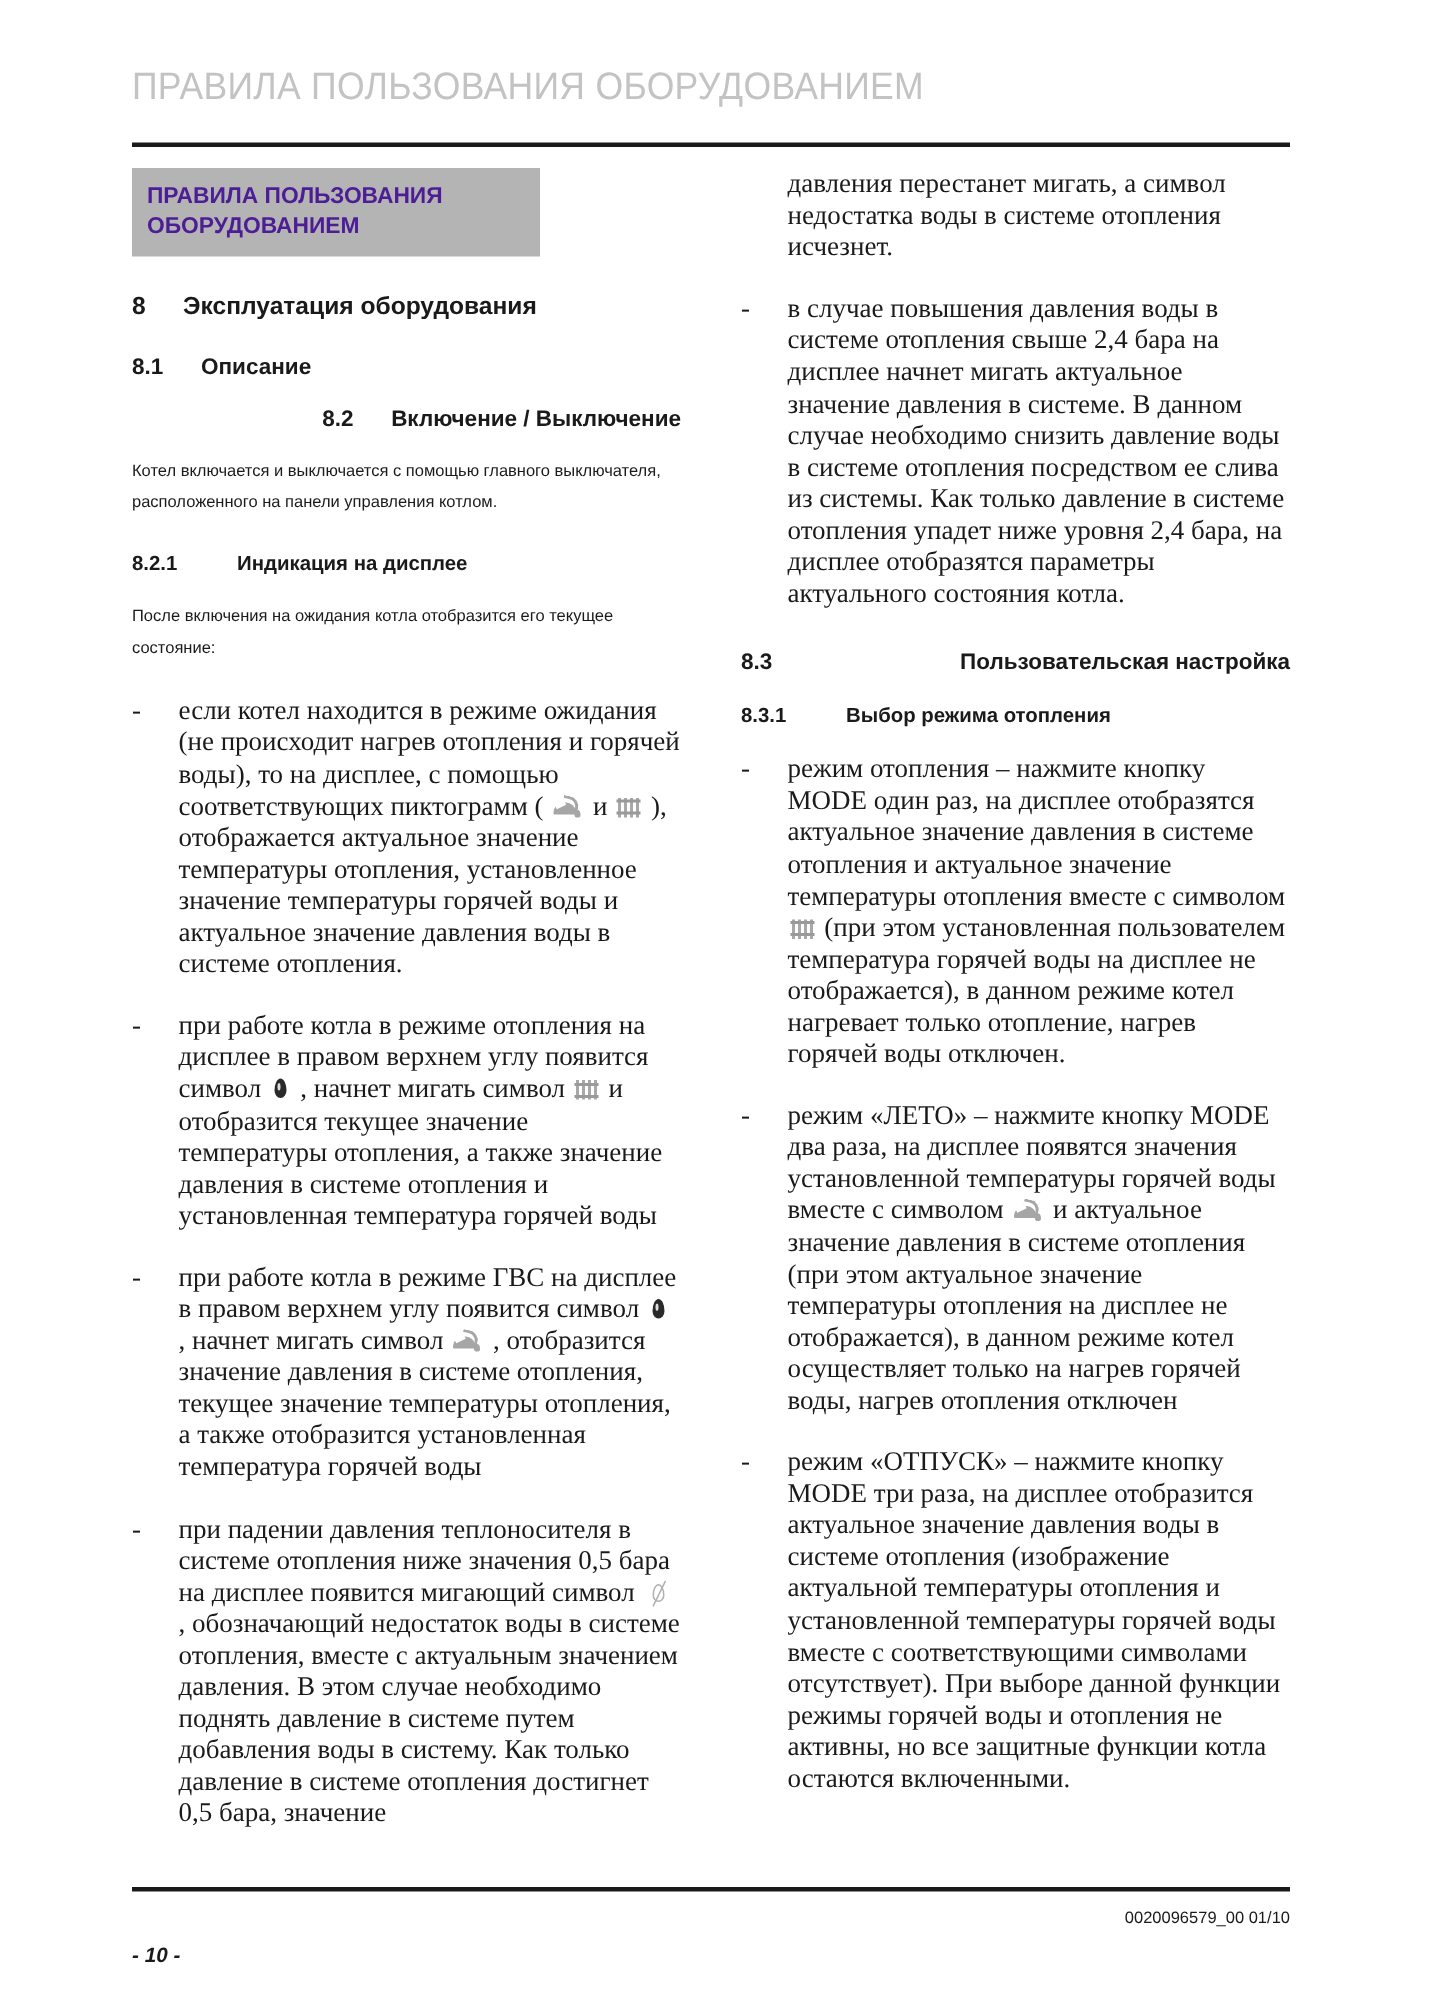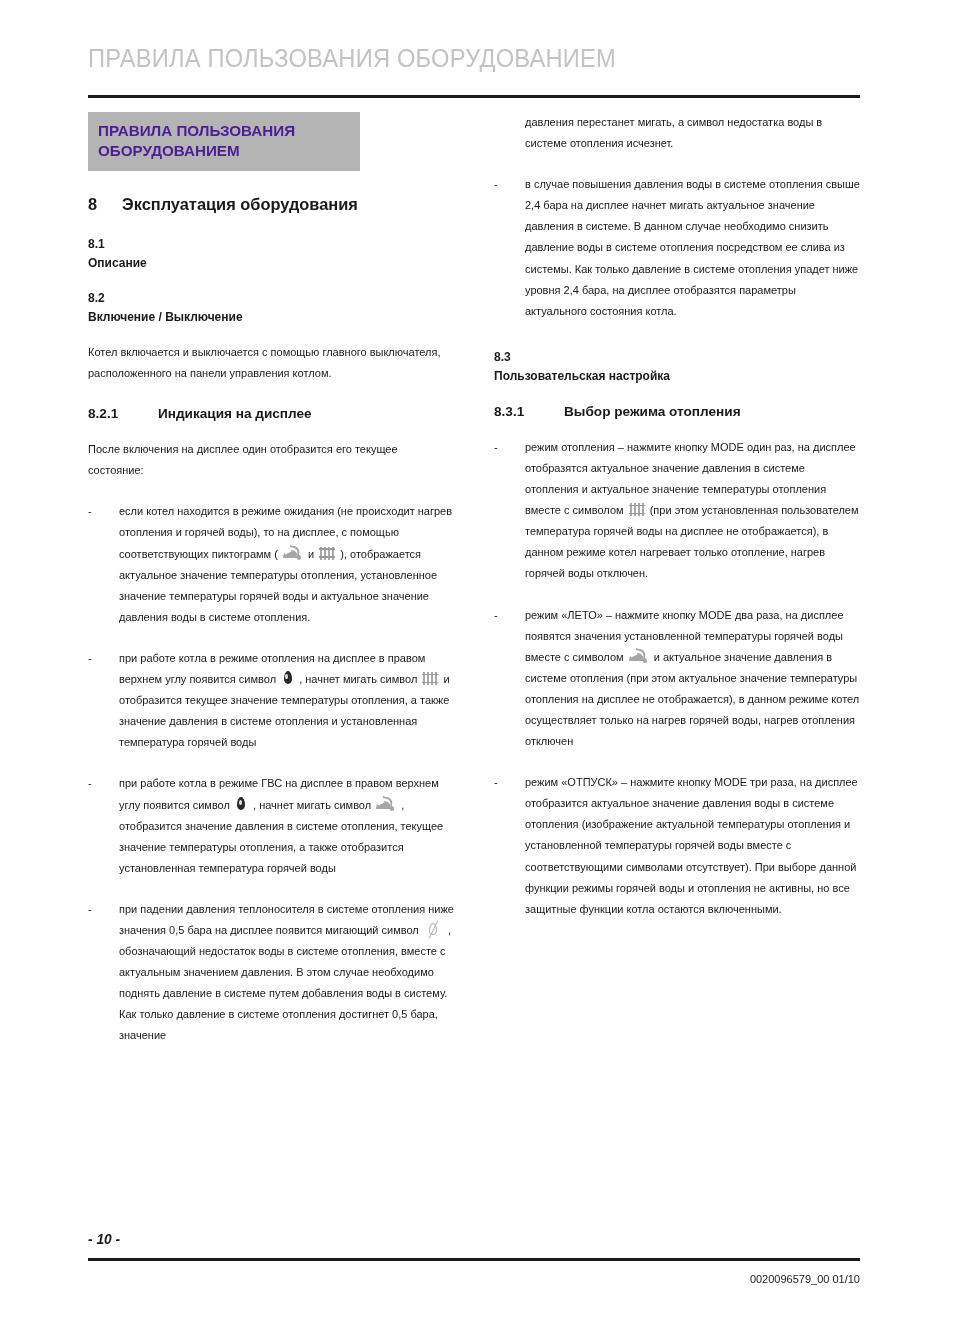--- a/index.html
+++ b/index.html
@@ -72,53 +72,53 @@
     font-weight: bold;
     font-size: 16.4px;
     line-height: 21px;
     margin: 0 0 20px 0;
     display: flex;
   }
   .h1 .num { width: 34px; flex: none; }
 
   .h2 {
     font-weight: bold;
-    font-size: 12px;
+    font-size: 15px;
     line-height: 19px;
     margin: 0 0 16px 0;
     display: flex;
-    flex-direction: column;
   }
   .h2 .num { width: 46px; flex: none; }
 
   .h3 {
     font-weight: bold;
     font-size: 13.6px;
     line-height: 19px;
     margin: 0 0 16px 0;
     display: flex;
   }
   .h3 .num { width: 70px; flex: none; }
 
   .h2.tight  { margin-bottom: 15px; justify-content: flex-end; }
-  .sp-before { margin-top: 26px; }
+  .sp-before { margin-top: 26px; justify-content: space-between; }
 
   
   p.body {
     font-size: 11px;
     line-height: 21.1px;
     margin: 0 0 20px 0;
   }
 
   
   .bullet {
     display: flex;
-    font-size: 11px;
+    font-size: 18px;
     line-height: 21.1px;
     margin: 0 0 20px 0;
+    font-family: Liberation Serif, serif;
   }
   .bullet .dash {
     width: 31px;
     flex: none;
   }
   .bullet .btext { flex: 1; }
 
   
   .ico {
     display: inline-block;
@@ -242,21 +242,21 @@
     position: absolute;
     left: 88px;
     top: 1258px;
     width: 772px;
     height: 3px;
     background: #1a1a1a;
   }
   .foot-page {
     position: absolute;
     left: 88px;
-    top: 1232px;
+    top: 1296px;
     font-size: 13.8px;
     font-weight: bold;
     font-style: italic;
   }
   .foot-code {
     position: absolute;
     right: 94px;
     top: 1273px;
     font-size: 11px;
   }
@@ -291,21 +291,21 @@
       <span>Включение / Выключение</span>
     </div>
 
     <p class="body">Котел включается и выключается с помощью главного выключателя, расположенного на панели управления котлом.</p>
 
     <div class="h3">
       <span class="num">8.2.1</span>
       <span>Индикация на дисплее</span>
     </div>
 
-    <p class="body">После включения  на дисплее один отобразится его текущее состояние:</p>
+    <p class="body">После включения  на ожидания котла отобразится его текущее состояние:</p>
 
     <div class="bullet">
       <span class="dash">-</span>
       <span class="btext">
         <span>если котел находится в режиме ожидания (не происходит нагрев отопления и горячей воды), то на дисплее, с помощью соответствующих пиктограмм ( </span><span class="ico ico-faucet"><span class="f-body"></span><span class="f-cut"></span><span class="f-spout"></span><span class="f-drop"></span></span><span> и </span><span class="ico ico-radiator"><span class="rad-bars"></span><span class="rad-rail-t"></span><span class="rad-rail-b"></span></span><span> ), отображается актуальное значение температуры отопления, установленное значение температуры горячей воды и актуальное значение давления воды в системе отопления.</span>
       </span>
     </div>
 
     <div class="bullet">
       <span class="dash">-</span>

